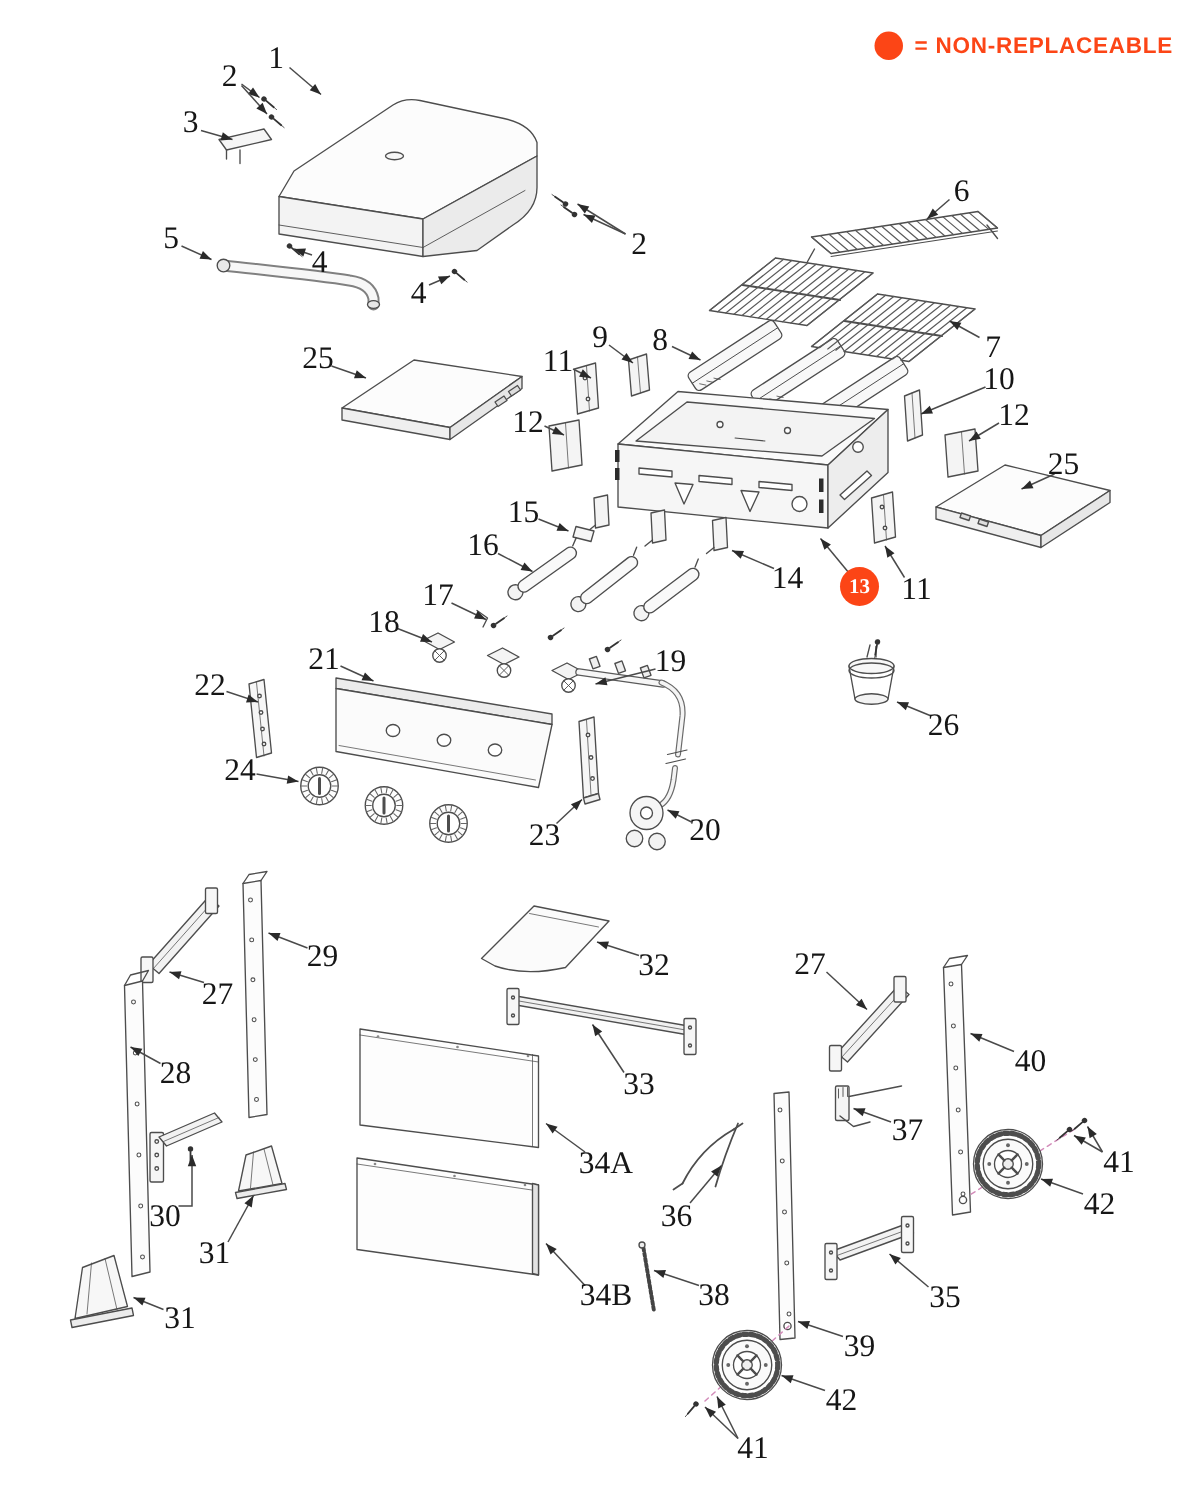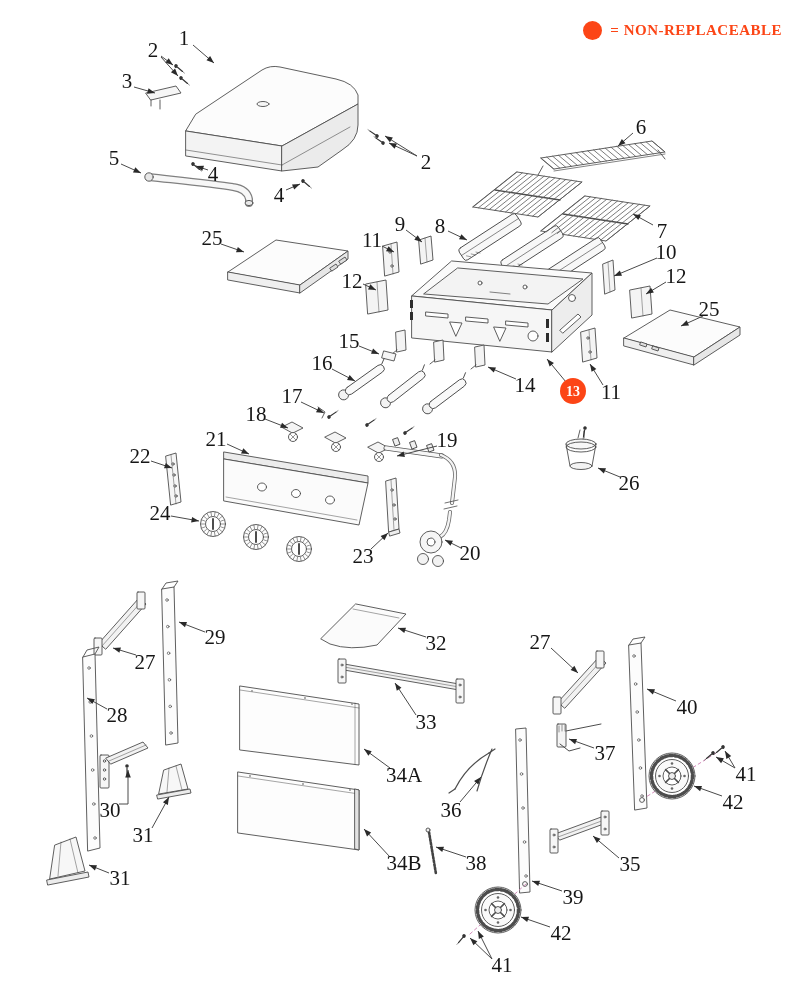--- a/index.html
+++ b/index.html
@@ -1,21 +1,21 @@
 <!DOCTYPE html>
 <html><head>
 <meta charset="utf-8">
 <style>
   html,body{margin:0;padding:0;background:#ffffff;}
   .stage{position:relative;width:798px;height:1007px;background:#fff;overflow:hidden;
          font-family:"Liberation Serif",serif;}
   .stage svg{position:absolute;left:0;top:0;}
   .legend{position:absolute;top:21px;right:16px;display:flex;align-items:center;gap:8px;}
   .legend .dot{width:19px;height:19px;border-radius:50%;display:inline-block;}
-  .legend .legend-text{font-family:Liberation Serif, serif;font-weight:bold;
+  .legend .legend-text{font-family:Liberation Sans, sans-serif;font-weight:bold;
          font-size:15px;letter-spacing:.5px;white-space:nowrap;}
 </style>
 </head>
 <body>
 
 <div class="stage">
 
 <svg id="art" viewBox="0 0 798 1007" width="798" height="1007">
 <g stroke="#4d4d4d" stroke-width="0.9" fill="none" stroke-linejoin="round" stroke-linecap="round">
 

